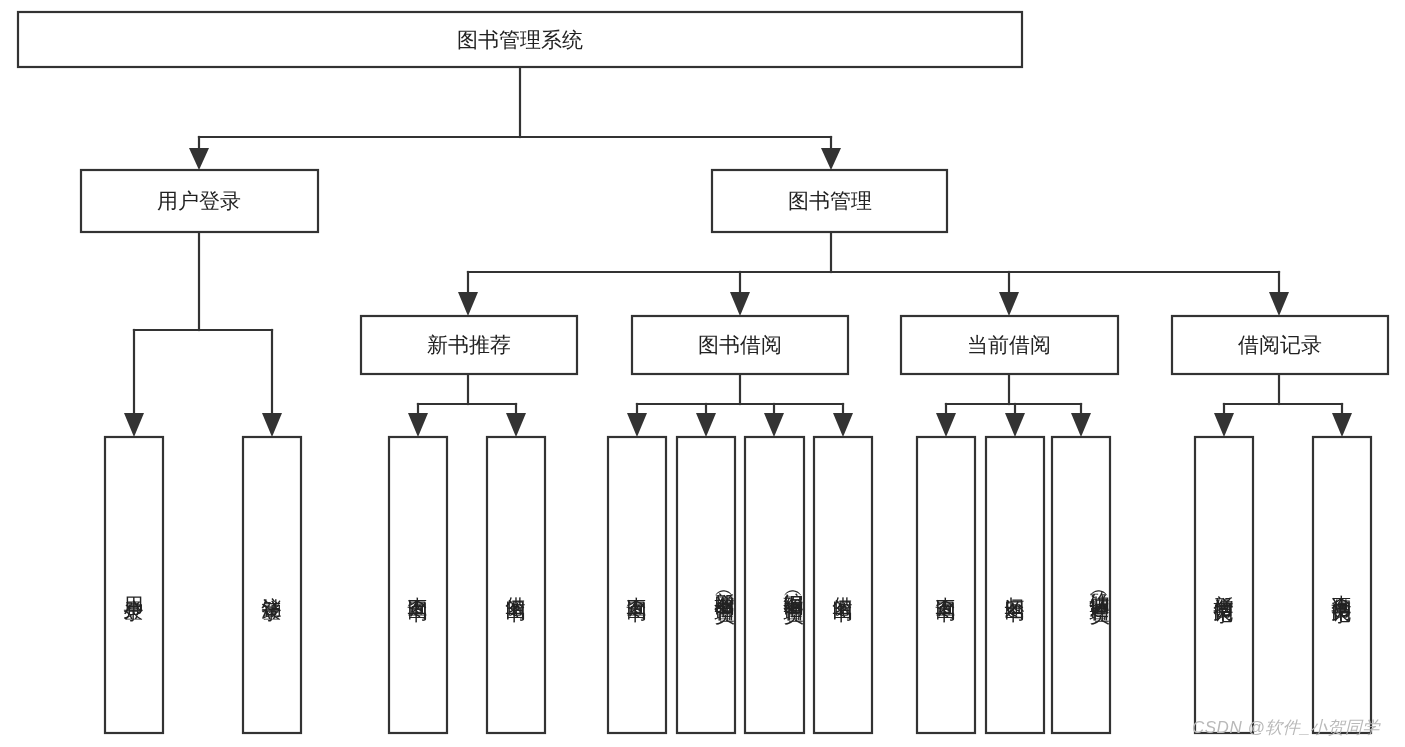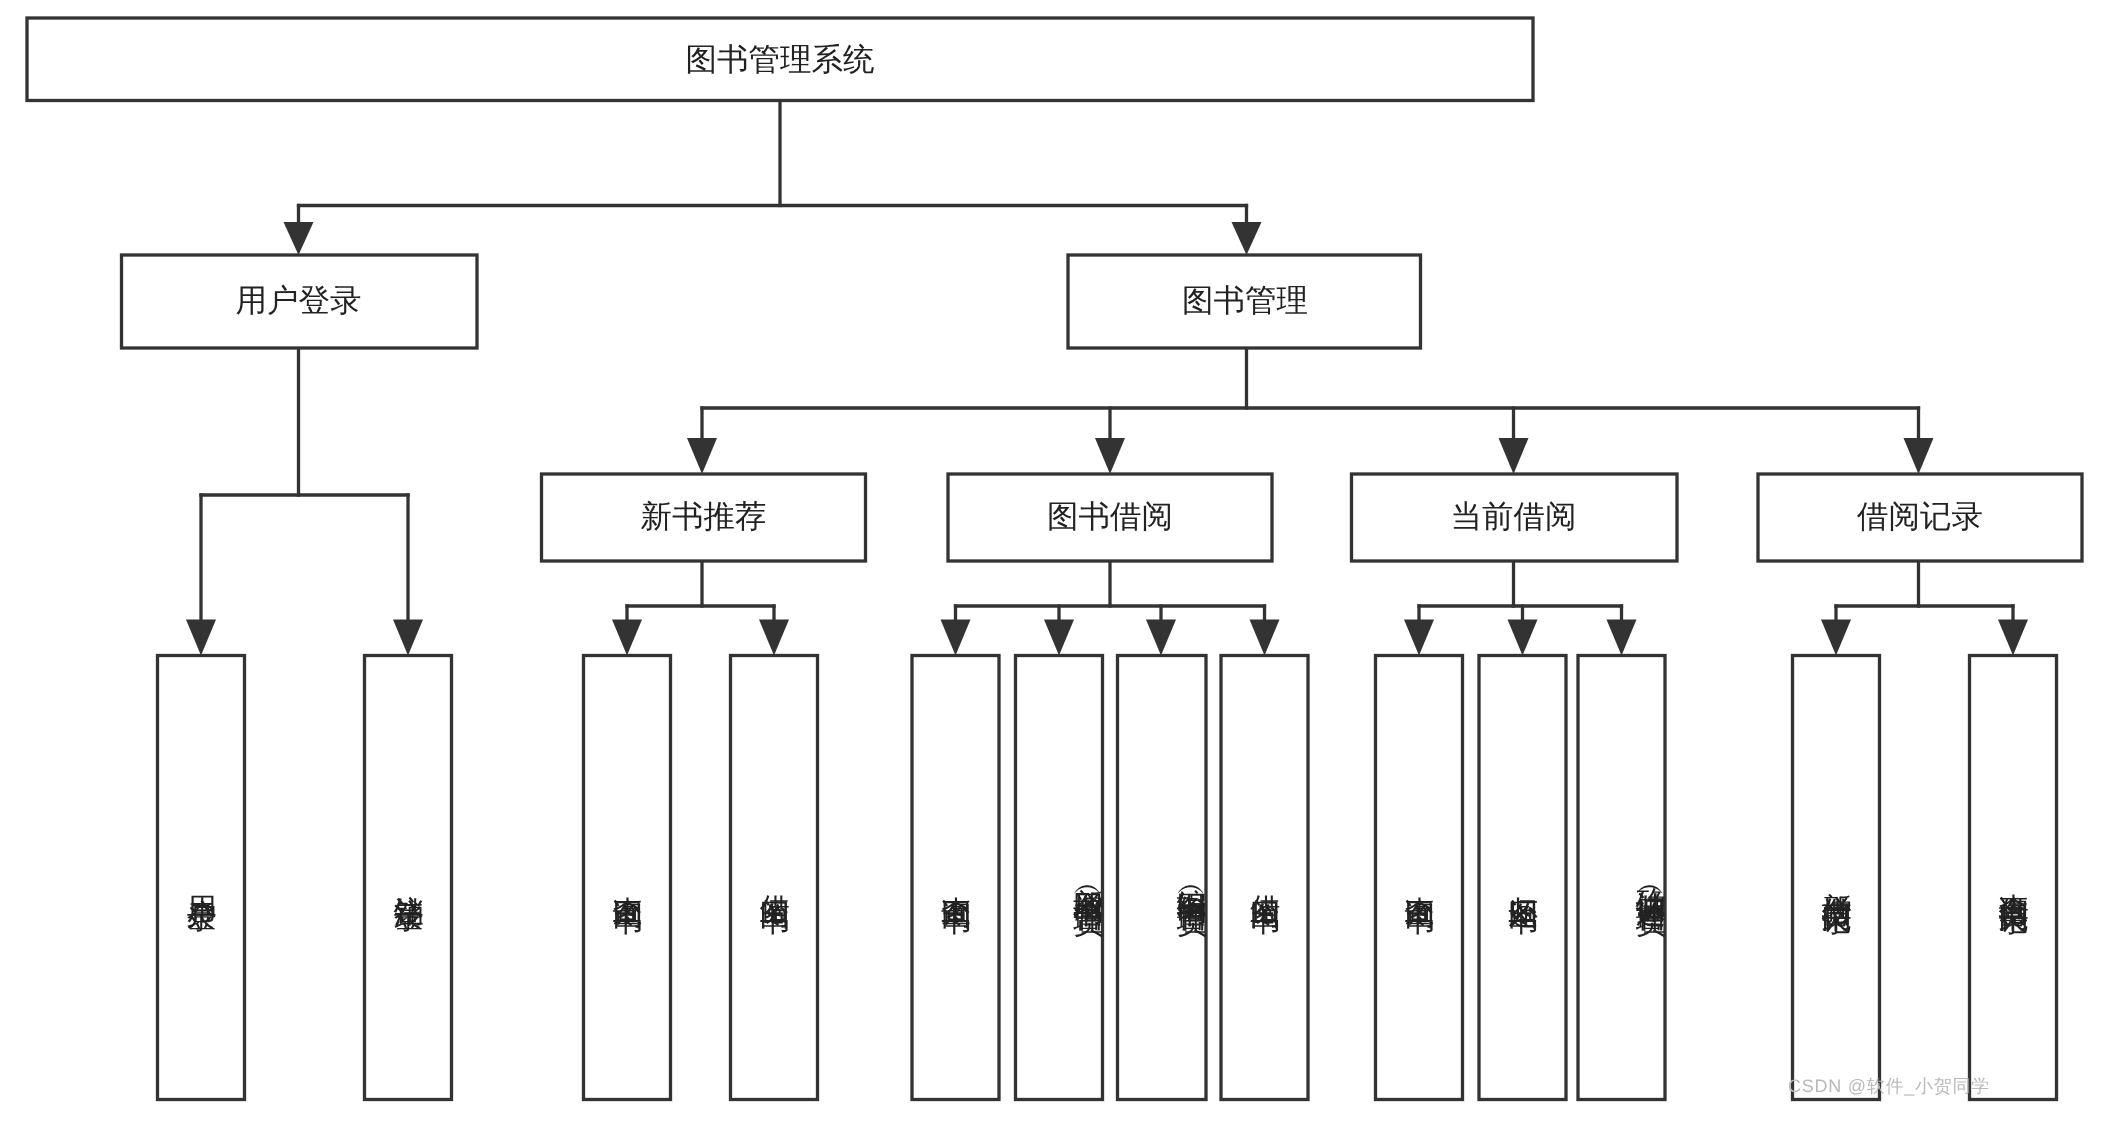--- a/index.html
+++ b/index.html
@@ -59,24 +59,25 @@
     line-height: 1;
     white-space: nowrap;
     display: flex;
     align-items: center;
     justify-content: center;
     pointer-events: none;
   }
   .watermark {
     position: absolute;
     font-family: "Liberation Sans", "DejaVu Sans", sans-serif;
-    font-size: 12px;
+    font-size: 17px;
     color: #b9b9b9;
     white-space: nowrap;
     letter-spacing: 0.5px;
+    font-style: italic;
   }
 </style>
 </head>
 <body>
 
 <div id="diagram-root">
 
   <svg id="flow-svg" viewBox="0 0 1405 747">
 
     <g>

